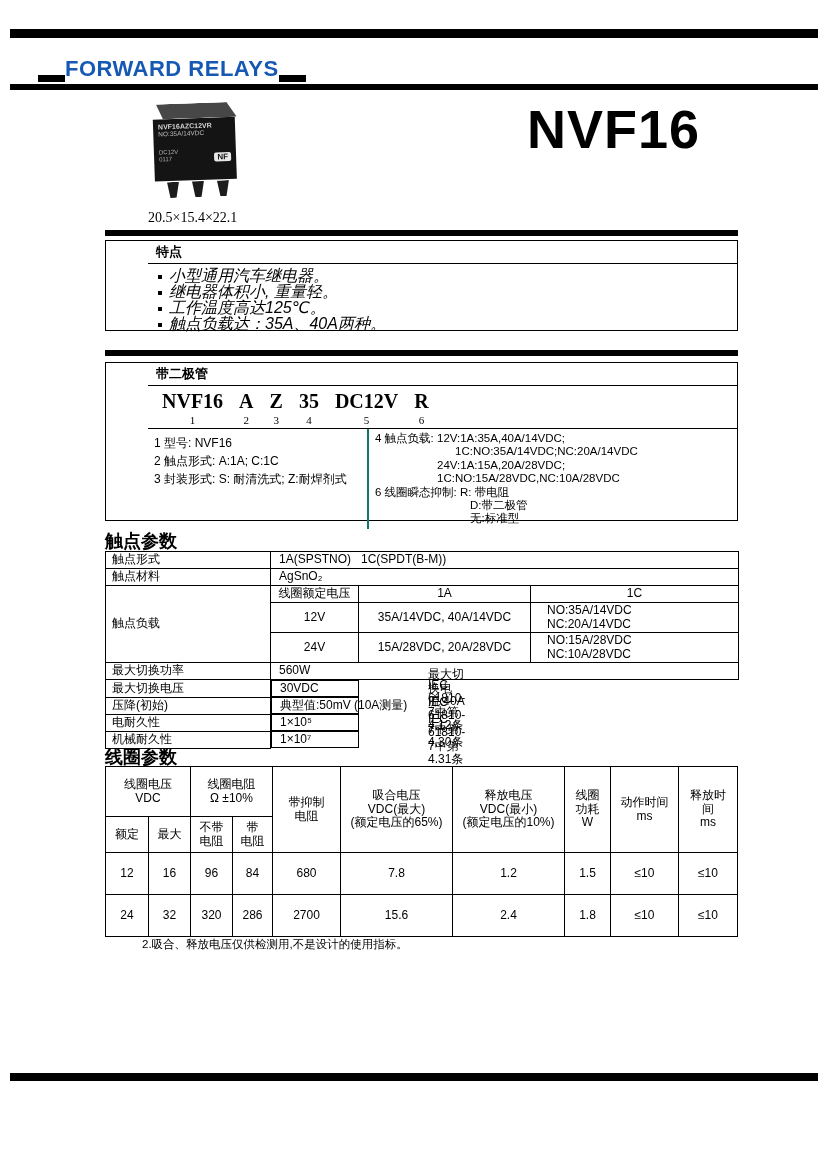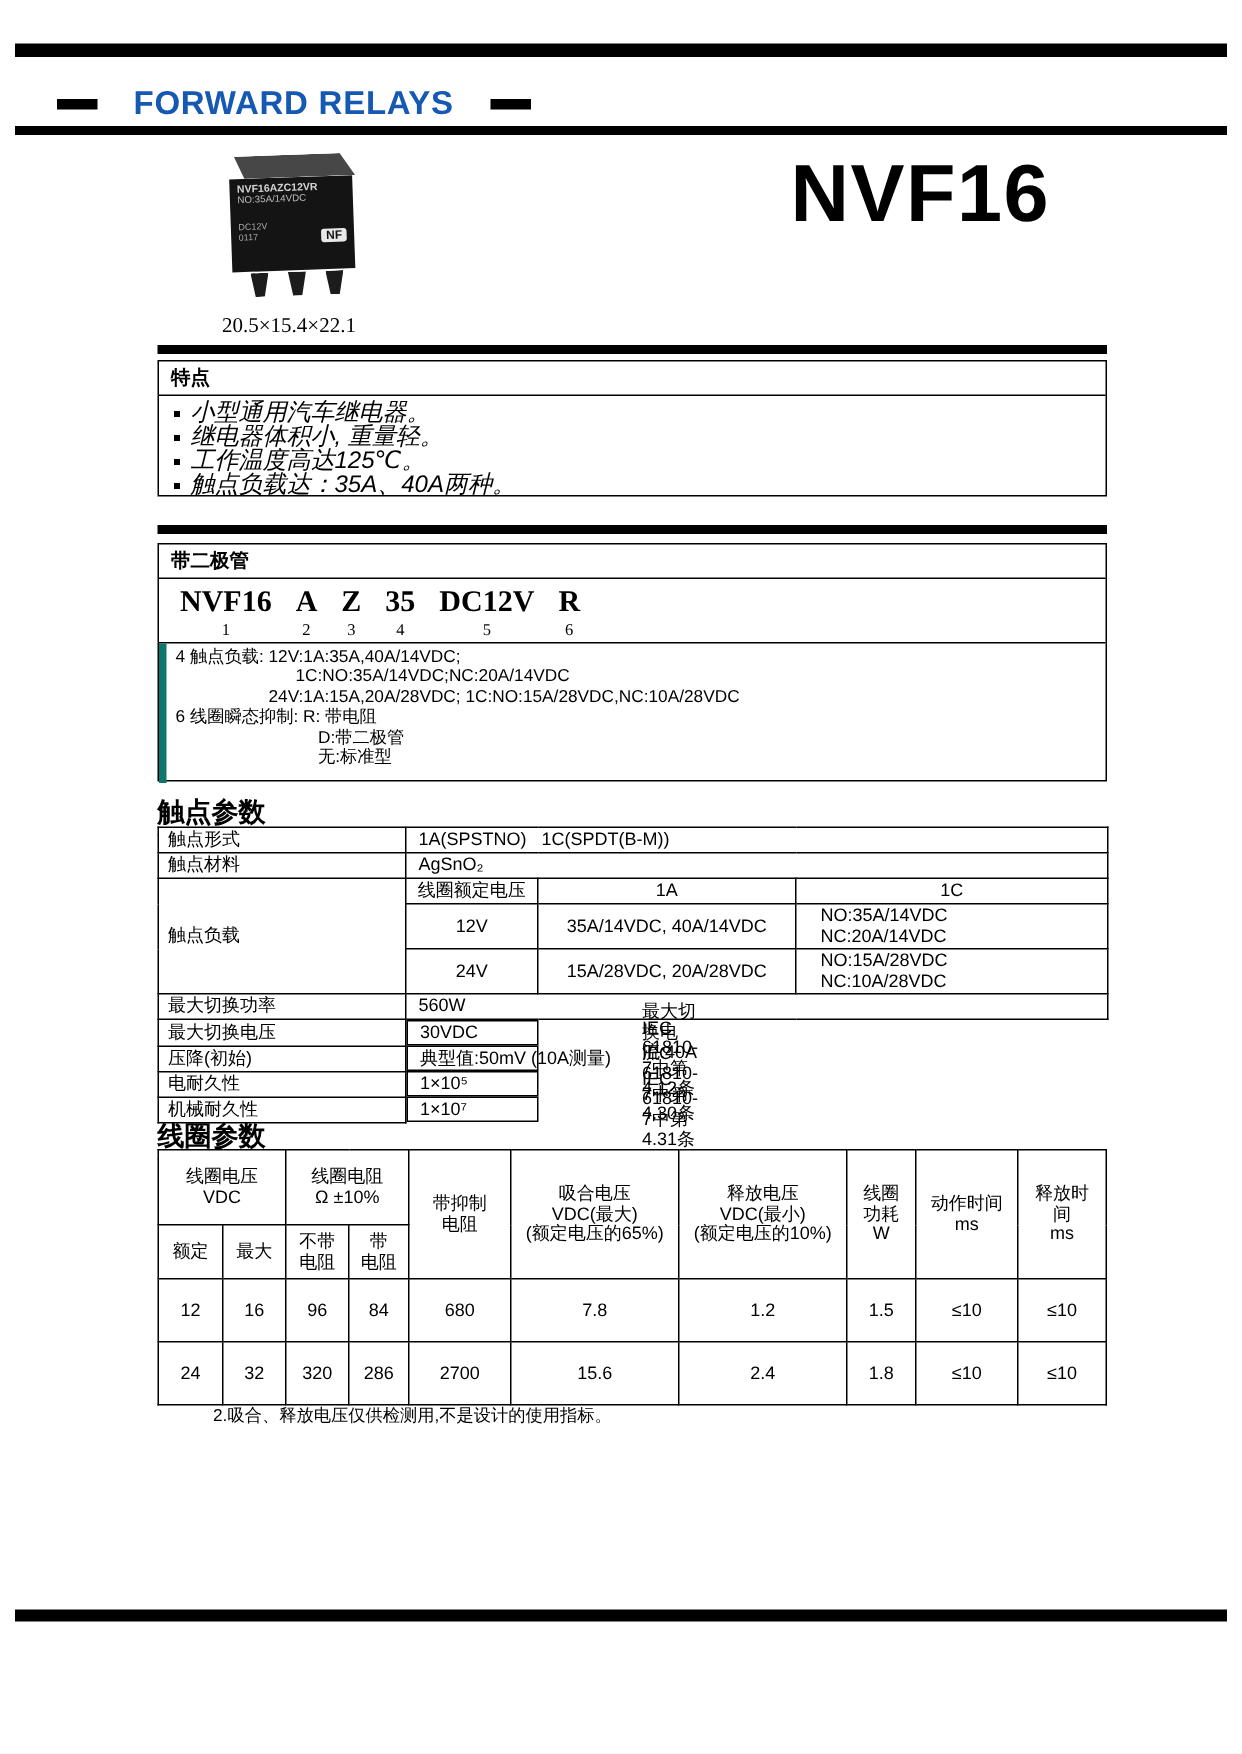--- a/index.html
+++ b/index.html
@@ -6,55 +6,55 @@
   body { background:#e9e9e9; font-family:"Liberation Sans","DejaVu Sans",sans-serif; color:#000; }
   .page { position:relative; width:828px; height:1169px; margin:0 auto; background:#fff; overflow:hidden; }
 
   .bar { position:absolute; background:#000; }
   .bar-top1 { left:10px; top:29px; width:808px; height:9px; }
   .bar-top2 { left:10px; top:84px; width:808px; height:6px; }
   .bar-secA { left:105px; top:230px; width:633px; height:6px; }
   .bar-secB { left:105px; top:350px; width:633px; height:6px; }
   .bar-bottom { left:10px; top:1073px; width:808px; height:8px; }
 
-  .brand-row { position:absolute; left:38px; top:56px; display:flex; align-items:center; gap:24px; }
+  .brand-row { position:absolute; left:38px; top:56px; display:flex; align-items:flex-end; gap:0; }
   .brand-dash { width:27px; height:7px; background:#000; }
   .brand-title { font-size:22px; font-weight:bold; letter-spacing:.5px; color:#1559b3; }
 
   .model-title { position:absolute; left:527px; top:98px; font-size:54px; font-weight:900; letter-spacing:1px; }
 
   
   .relay { position:absolute; left:150px; top:103px; width:100px; height:102px; transform:rotate(-2deg); }
   .r-top { width:82px; height:15px; margin-left:6px; background:#474747; clip-path:polygon(10% 100%,100% 100%,88% 0,2% 0); }
   .r-body { width:82px; height:62px; background:#141414; margin-left:4px; padding:4px 5px 2px 5px; }
   .r-line1 { color:#d4d4d4; font-size:7px; font-weight:bold; white-space:nowrap; }
   .r-line2 { color:#bdbdbd; font-size:6.5px; white-space:nowrap; }
   .r-mid { margin-top:12px; display:flex; justify-content:space-between; align-items:flex-end; }
   .r-dc { color:#a9a9a9; font-size:6px; white-space:pre-line; line-height:7px; }
   .r-logo { background:#e8e8e8; color:#111; font-size:8px; font-weight:bold; padding:0 3px; border-radius:2px; }
   .r-pins { display:flex; gap:13px; margin-left:16px; margin-top:1px; }
   .r-pins i { display:block; width:12px; height:16px; background:#1c1c1c; clip-path:polygon(0 0,100% 0,75% 100%,25% 100%); }
   .dims { position:absolute; left:148px; top:210px; font-family:"Liberation Serif","DejaVu Serif",serif; font-size:14px; }
 
   
-  .box { position:absolute; left:105px; width:633px; border:1px solid #000; background:#fff; }
+  .box { position:absolute; left:105px; width:633px; border:1px solid #000; background:#fff;padding-left:42px; }
   .box-title { border-bottom:1px solid #000; font-weight:bold; font-size:13px; padding:2px 8px; }
   .features { top:240px; height:91px; }
   .feat-list { list-style:none; padding:4px 0 0 10px; }
   .feat-list li { font-size:16px; line-height:16px;font-style:italic; }
   .feat-list li::before { content:""; display:inline-block; width:4px; height:4px; background:#000; margin-right:7px; vertical-align:2px; }
 
   .ordering { top:362px; height:159px; }
   .code-row { display:flex; gap:16px; padding:4px 0 2px 14px; }
   .code-part { display:flex; flex-direction:column; align-items:center; }
   .cp { font-family:"Liberation Serif","DejaVu Serif",serif; font-weight:bold; font-size:20px; line-height:22px; }
   .cn { font-family:"Liberation Serif","DejaVu Serif",serif; font-size:11px; line-height:12px; margin-top:2px; }
   .ord-cols { display:flex; border-top:1px solid #000; min-height:94px; }
   .ord-left { width:219px; padding:5px 6px; font-size:12px; line-height:18px; }
-  .ord-right { flex:1; border-left:5px solid #0f766e; padding:3px 6px; font-size:11.5px; line-height:13.4px; }
+  .ord-right { flex:1; border-left:2px solid #0f766e; padding:3px 6px; font-size:11.5px; line-height:13.4px; }
   .in1 { padding-left:80px; }
   .in2 { padding-left:62px; }
   .in3 { padding-left:95px; }
 
   .sec-h { position:absolute; left:105px; font-weight:bold; font-size:18px; border-bottom:1px solid #000; width:165px; padding-bottom:3px; }
   .h-contact { top:529px; }
   .h-coil { top:745px; }
 
   table { border-collapse:collapse; position:absolute; left:105px; table-layout:fixed; background:#fff; }
   td { border:1px solid #000; font-size:12px; line-height:13.5px; padding:0 6px; }
@@ -151,20 +151,25 @@
       <div class="code-part">
         <span class="cp">DC12V</span>
         <span class="cn">5</span>
       </div>
       <div class="code-part">
         <span class="cp">R</span>
         <span class="cn">6</span>
       </div>
     </div>
     <div class="ord-cols">
+      <div class="ord-left">
+        <div>1 型号: NVF16</div>
+        <div>2 触点形式: A:1A; C:1C</div>
+        <div>3 封装形式: S: 耐清洗式; Z:耐焊剂式</div>
+      </div>
       <div class="ord-right">
         <div>4 触点负载: 12V:1A:35A,40A/14VDC;</div>
         <div class="in1">1C:NO:35A/14VDC;NC:20A/14VDC</div>
         <div class="in2">24V:1A:15A,20A/28VDC; 1C:NO:15A/28VDC,NC:10A/28VDC</div>
         <div>6 线圈瞬态抑制: R: 带电阻</div>
         <div class="in3">D:带二极管</div>
         <div class="in3">无:标准型</div>
       </div>
     </div>
   </section>

